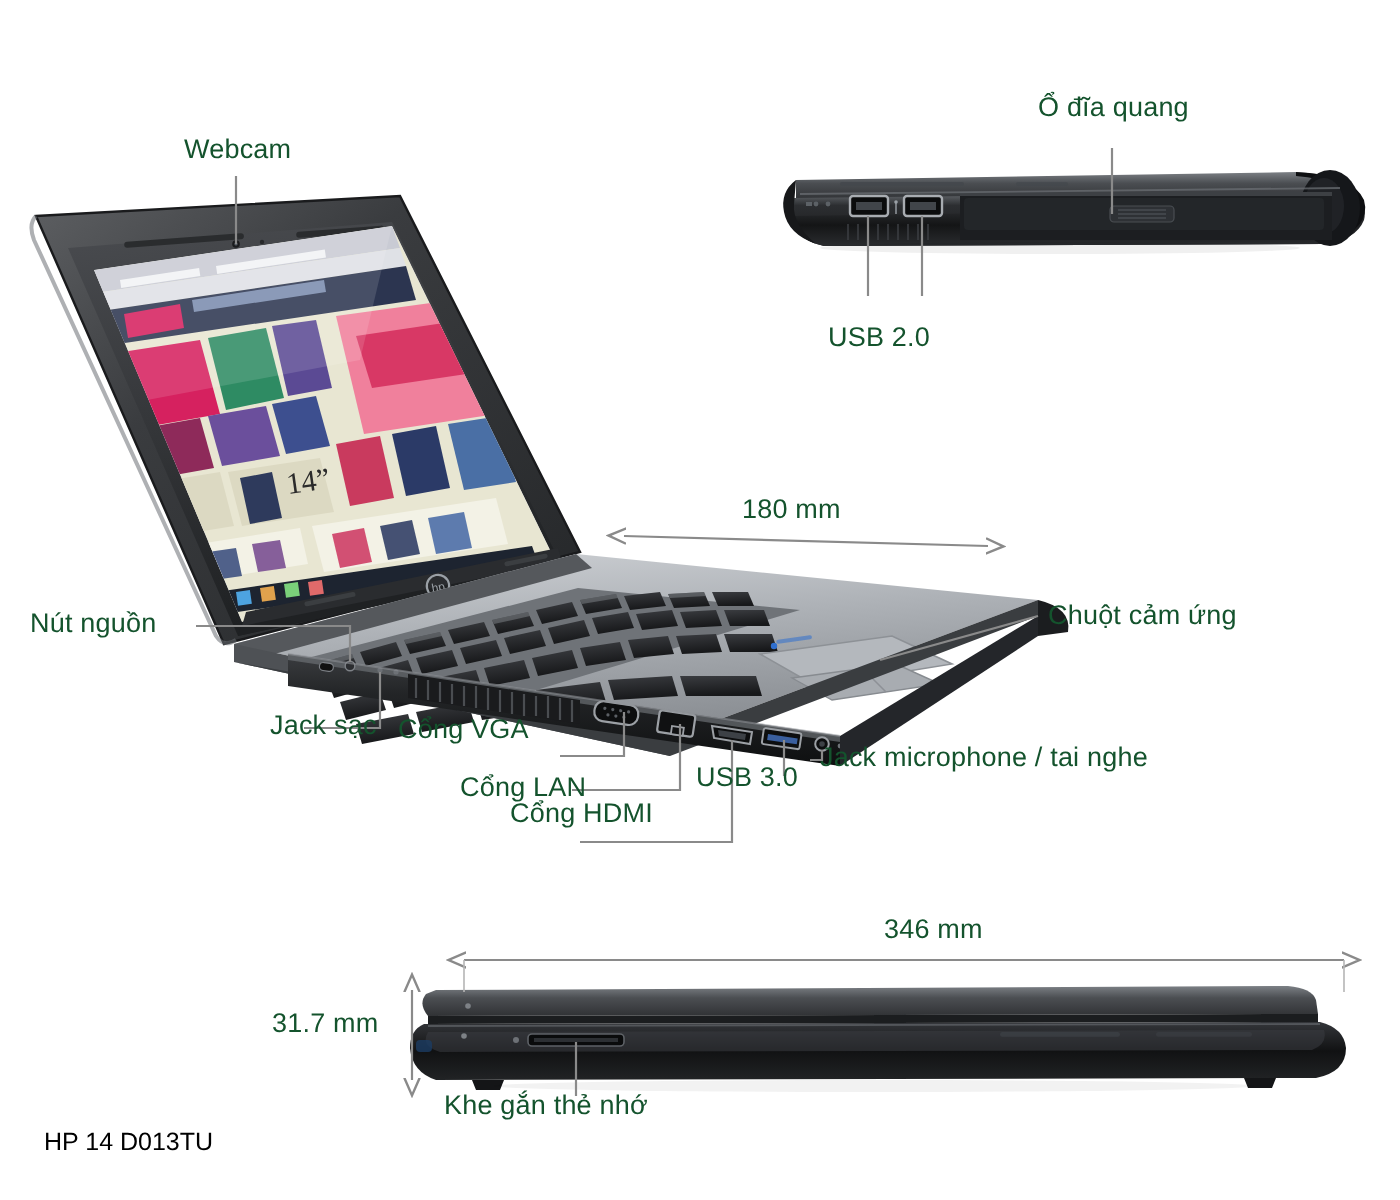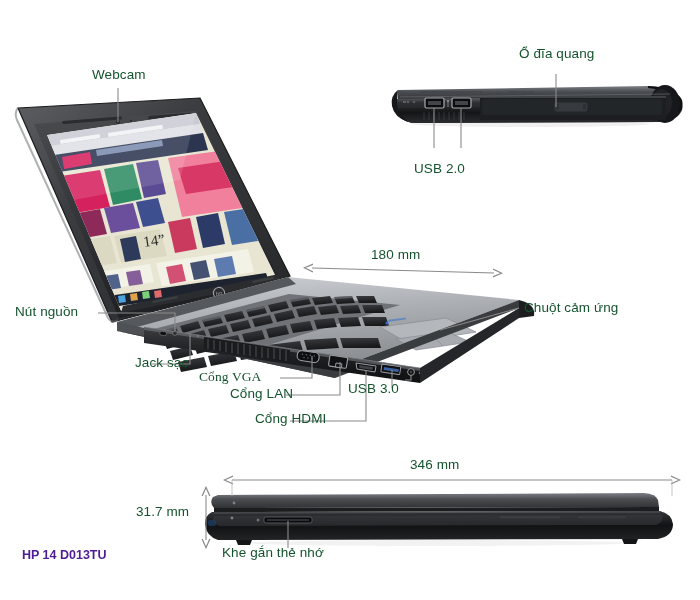--- a/index.html
+++ b/index.html
@@ -19,25 +19,24 @@
     position: absolute;
     color: #14532d;
     font-size: 13.5px;
     line-height: 1.1;
     white-space: nowrap;
     letter-spacing: .1px;
   }
   .caption {
     position: absolute;
     left: 22px;
-    top: 548px;
-    color: #4c1d95;
+    top: 564px;
+    color: #000000;
     font-size: 12.5px;
     white-space: nowrap;
-    font-weight: bold;
   }
   svg.overlay {
     position: absolute;
     left: 0; top: 0;
     width: 700px; height: 600px;
     pointer-events: none;
   }
   svg.art {
     position: absolute;
     left: 0; top: 0;
@@ -479,38 +478,39 @@
       <line x1="206" y1="495" x2="206" y2="540" stroke="#8a8a8a" stroke-width="1.1" marker-start="url(#arrL)" marker-end="url(#arrR)"></line>
     </g>
   </svg>
 
   <div class="lbl" style="left:92px; top:68px;">Webcam</div>
 
   <div class="lbl" style="left:15px; top:305px;">Nút nguồn</div>
 
   <div class="lbl" style="left:107px; top:356px;margin-left:28px;">Jack sạc</div>
 
-  <div class="lbl" style="left:199px; top:370px;font-family:Liberation Serif, serif;">Cổng VGA</div>
+  <div class="lbl" style="left:199px; top:358px;">Cổng VGA</div>
 
   <div class="lbl" style="left:230px; top:387px;">Cổng LAN</div>
 
-  <div class="lbl" style="left:255px; top:412px;">Cổng HDMI</div>
+  <div class="lbl" style="left:255px; top:400px;">Cổng HDMI</div>
 
   <div class="lbl" style="left:348px; top:382px;">USB 3.0</div>
 
+  <div class="lbl" style="left:410px; top:372px;">Jack microphone / tai nghe</div>
 
   <div class="lbl" style="left:524px; top:301px;text-align:center;">Chuột cảm ứng</div>
 
   <div class="lbl" style="left:519px; top:47px;">Ổ đĩa quang</div>
 
   <div class="lbl" style="left:414px; top:162px;">USB 2.0</div>
 
   <div class="lbl" style="left:222px; top:546px;">Khe gắn thẻ nhớ</div>
 
   <div class="lbl" style="left:371px; top:248px;">180 mm</div>
 
-  <div class="lbl" style="left:410px; top:458px;text-align:right;">346 mm</div>
+  <div class="lbl" style="left:442px; top:458px;text-align:right;">346 mm</div>
 
   <div class="lbl" style="left:136px; top:505px;">31.7 mm</div>
 
   <div class="caption">HP 14 D013TU</div>
 
 </div>
 
 </body></html>

